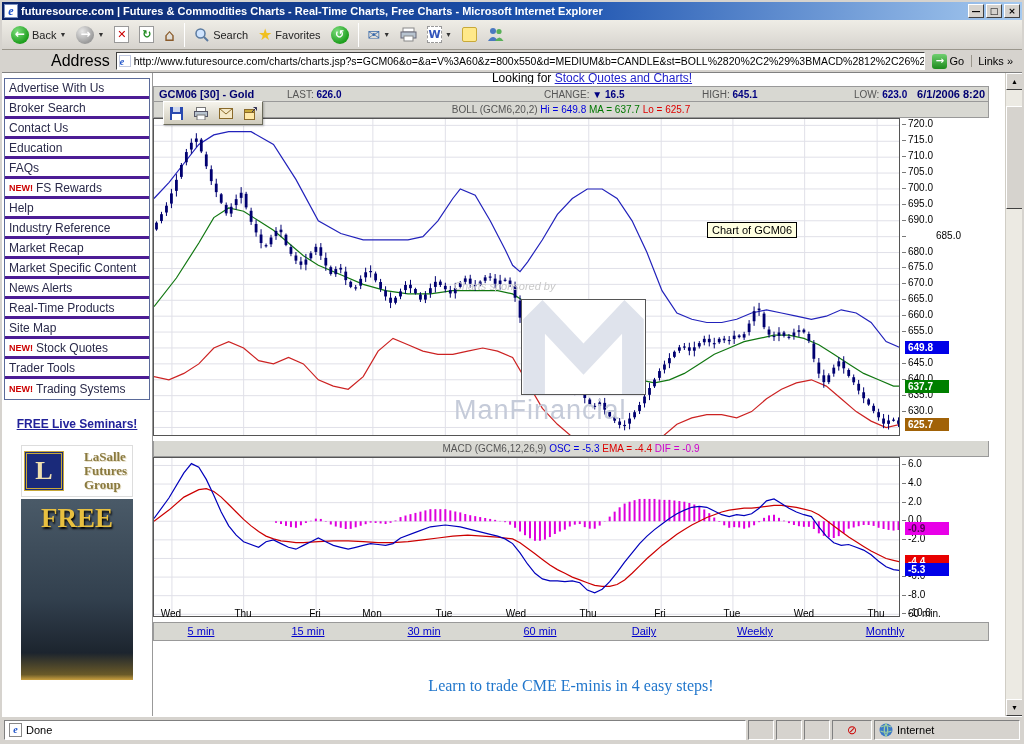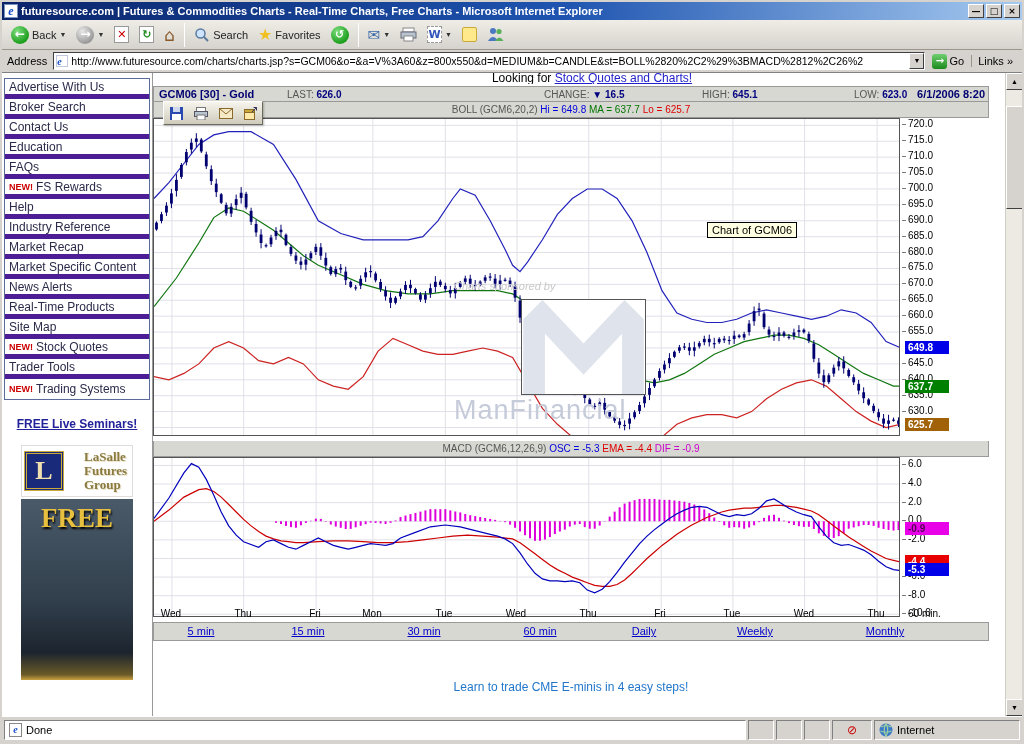--- a/index.html
+++ b/index.html
@@ -34,40 +34,40 @@
   .circ.green { background:radial-gradient(circle at 35% 30%,#7ede7e,#1d9e1d 70%); }
   .circ.gray  { background:radial-gradient(circle at 35% 30%,#e8e8e8,#9a9a9a 70%); }
   .caret { font-size:7px; color:#333; }
   .glyph { font-family:"DejaVu Sans",sans-serif; font-size:14px; line-height:16px; }
   .doc-ic { width:15px; height:17px; background:#fff; border:1px solid #999; text-align:center; font:bold 11px/15px "DejaVu Sans",sans-serif; }
   .note-ic { width:15px; height:15px; background:#ffe98a; border:1px solid #c8a93a; border-radius:2px; }
 
   
   .addressbar { height:23px; background:#d6d3ce; display:flex; align-items:center; padding:0 3px; gap:4px;
     border-bottom:1px solid #808080; flex:0 0 auto; }
-  .addr-label { font-size:11px; color:#000; padding:0 2px; }
+  .addr-label { font-size:16px; color:#000; padding:0 2px;margin-left:44px; }
   .addr-box { flex:1; height:18px; background:#fff; border:1px solid; border-color:#404040 #fff #fff #404040;
     display:flex; align-items:center; padding-left:2px; overflow:hidden; }
   .addr-ie { width:12px; height:12px; background:#fff; color:#1a50c8; font:italic bold 10px/11px "Liberation Serif",serif;
     border:1px solid #c0c8e0; margin-right:3px; flex:0 0 auto; }
   .addr-url { font-size:10.5px; color:#000; white-space:nowrap; flex:1; }
   .addr-drop { width:15px; height:16px; background:#d6d3ce; border:1px solid; border-color:#fff #404040 #404040 #fff;
     font-size:7px; text-align:center; line-height:14px; flex:0 0 auto; }
   .go-btn { display:flex; align-items:center; gap:2px; font-size:11px; padding:1px 3px; }
   .go-ic { width:15px; height:15px; background:linear-gradient(#6fcf6f,#1d8a1d); color:#fff; border-radius:3px;
     font:bold 10px/14px "DejaVu Sans",sans-serif; text-align:center; }
   .links-lbl { font-size:11px; padding:0 6px; border-left:1px solid #9a968c; }
 
   
   .client { flex:1; display:flex; background:#fff; overflow:hidden; }
 
   
   .sidebar { width:151px; border-right:1px solid #999; padding:5px 2px 0 2px; flex:0 0 auto; background:#fff; overflow:hidden; }
   .side-list { border:1px solid #5a6a9a; }
-  .side-item { height:20px; display:flex; align-items:center; padding-left:4px; border-bottom:5px solid #4c1d95;
+  .side-item { height:20px; display:flex; align-items:center; padding-left:4px; border-bottom:3px solid #4c1d95;
     font-size:12px; color:#2a2a4a; background:#fff; white-space:nowrap; overflow:hidden; }
   .side-item:last-child { border-bottom:none; }
   .new-tag { color:#cc0000; font:bold 9px "Liberation Sans",sans-serif; margin-right:3px; }
   .seminars { text-align:center; margin-top:17px; font:bold 12px "Liberation Sans",sans-serif; }
   .seminars span { color:#22229a; text-decoration:underline; }
   .ad-lasalle { width:112px; margin:14px auto 0 auto; background:#fff; border:1px solid #ddd; display:flex; align-items:center; padding:4px 2px; }
   .ls-logo { width:40px; height:40px; background:#1a2a7a; border:3px double #c8a93a; color:#f0e0b0;
     font:bold 26px/34px "Liberation Serif",serif; text-align:center; flex:0 0 auto; }
   .ls-text { font:bold 13px/14px "Liberation Serif",serif; color:#8a7a3f; padding-left:20px; text-shadow:1px 1px 0 #e8e0c8; }
   .ad-free { width:112px; height:181px; margin:2px auto 0 auto; text-align:center;
@@ -112,21 +112,21 @@
   .mini-toolbar { position:absolute; left:10px; top:15px; width:100px; height:24px; z-index:5;
     background:linear-gradient(#f6f4ec,#cfcbbc); border:1px solid; border-color:#fff #6a6a5a #6a6a5a #fff;
     display:flex; align-items:center; justify-content:space-around; box-shadow:1px 1px 2px rgba(0,0,0,.25); }
   .tooltip { position:absolute; left:554px; top:104px; z-index:6; background:#ffffe1; border:1px solid #000;
     font-size:11px; padding:1px 4px; color:#000; }
   .wm { position:absolute; pointer-events:none; z-index:1; }
   .wm-sub { left:36%; top:51%; font:italic 11px "Liberation Sans",sans-serif; color:#c9c9c9; }
   .wm-text { left:36%; top:87%; font:300 27px "Liberation Sans",sans-serif; color:#c5cbd9; letter-spacing:1px; }
 
   .bottom-link { position:absolute; left:0; width:836px; top:604px; text-align:center; }
-  .bottom-link span { font-size:12px; color:#2277cc; }
+  .bottom-link span { font-size:16px; color:#2277cc;font-family:Liberation Serif, serif; }
 
   
   .vscroll { width:17px; flex:0 0 auto; background:#eceae3; position:relative; border-left:1px solid #d0cdc5; }
   .sc-btn { position:absolute; left:0; width:17px; height:17px; background:#d6d3ce; border:1px solid;
     border-color:#fff #404040 #404040 #fff; font-size:7px; text-align:center; line-height:15px; color:#000; }
   .sc-up { top:0; } .sc-down { bottom:0; }
   .sc-thumb { position:absolute; left:0; top:33px; width:17px; height:103px; background:#d6d3ce;
     border:1px solid; border-color:#fff #404040 #404040 #fff; }
 
   
@@ -700,21 +700,21 @@
               <div class="tick" style="top: 32px;">710.0</div>
               <div class="tickmark" style="top: 54px;"></div>
               <div class="tick" style="top: 48px;">705.0</div>
               <div class="tickmark" style="top: 70px;"></div>
               <div class="tick" style="top: 64px;">700.0</div>
               <div class="tickmark" style="top: 86px;"></div>
               <div class="tick" style="top: 80px;">695.0</div>
               <div class="tickmark" style="top: 102px;"></div>
               <div class="tick" style="top: 96px;">690.0</div>
               <div class="tickmark" style="top: 118px;"></div>
-              <div class="tick" style="top: 112px;">685.0</div>
+              <div class="tick" style="top: 112px; margin-left: 28px;">685.0</div>
               <div class="tickmark" style="top: 134px;"></div>
               <div class="tick" style="top: 128px;">680.0</div>
               <div class="tickmark" style="top: 149px;"></div>
               <div class="tick" style="top: 143px;">675.0</div>
               <div class="tickmark" style="top: 165px;"></div>
               <div class="tick" style="top: 159px;">670.0</div>
               <div class="tickmark" style="top: 181px;"></div>
               <div class="tick" style="top: 175px;">665.0</div>
               <div class="tickmark" style="top: 197px;"></div>
               <div class="tick" style="top: 191px; text-align: right;">660.0</div>

